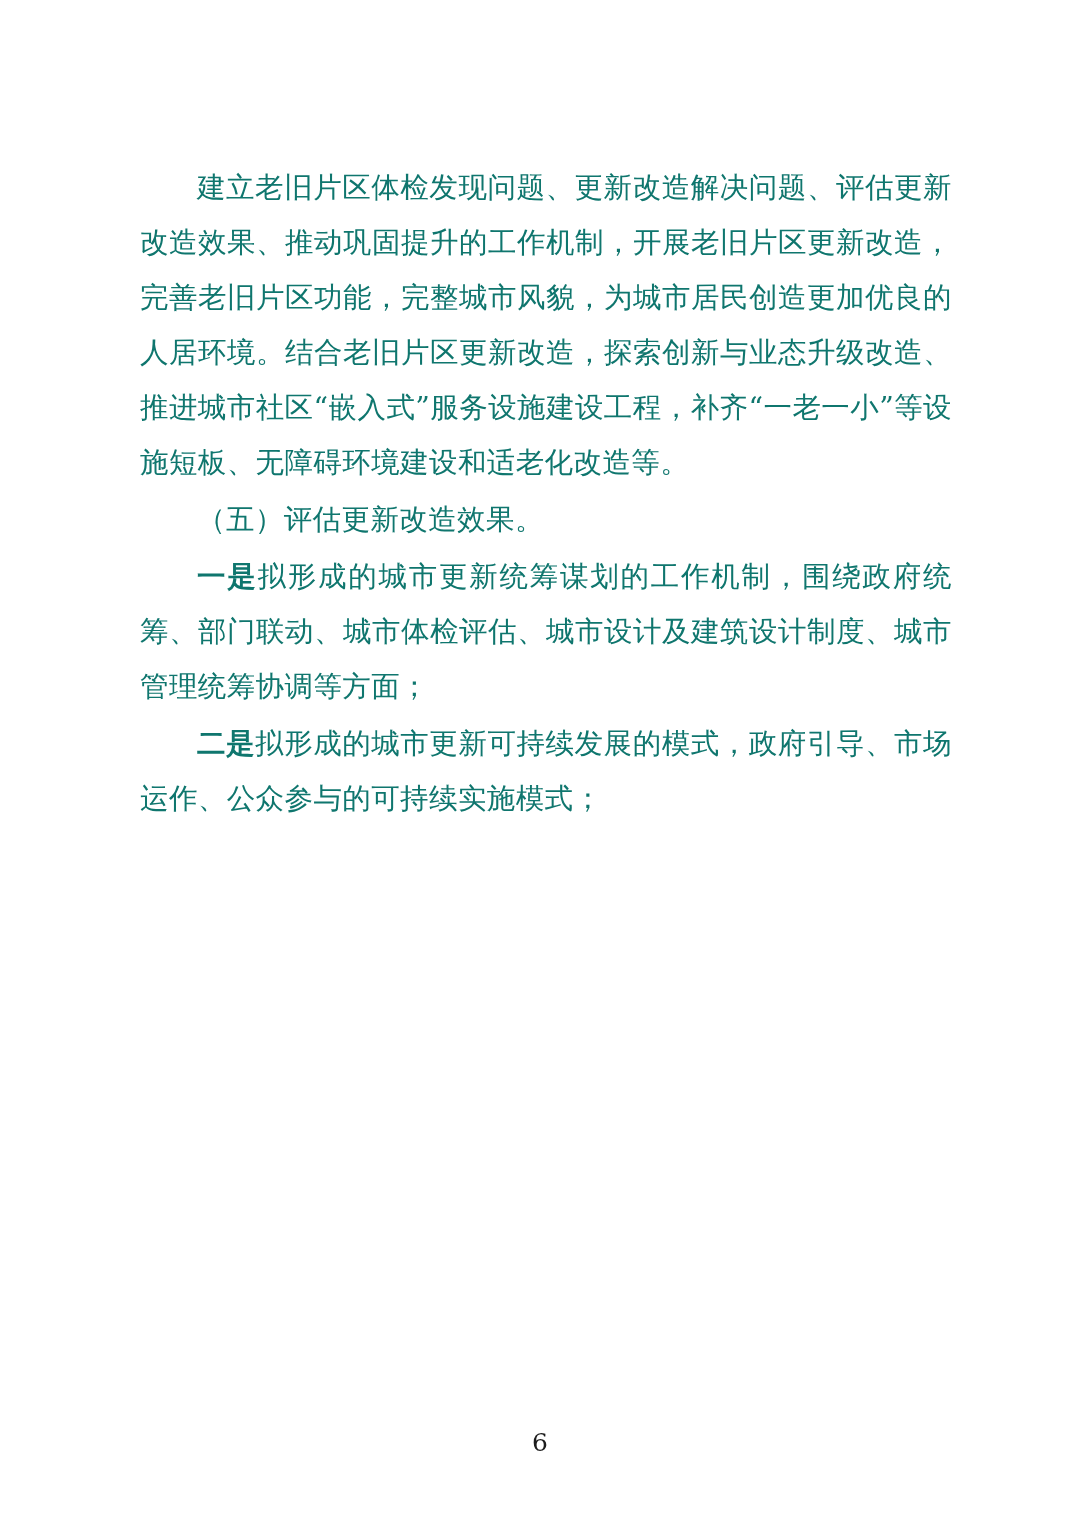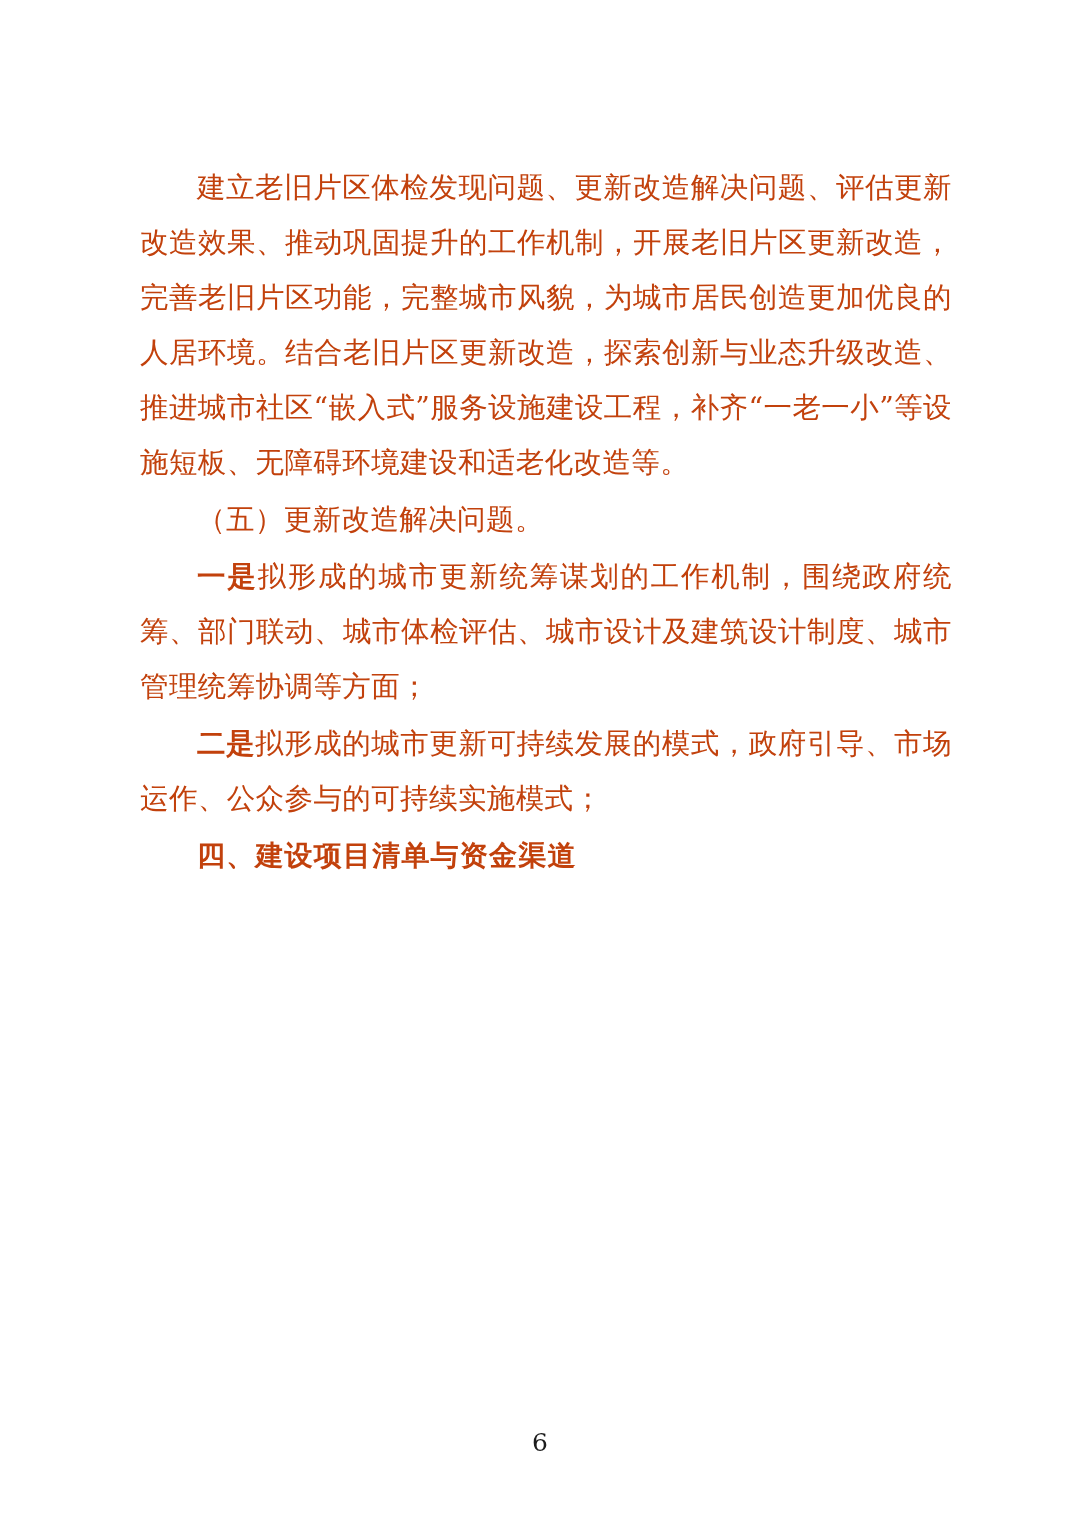--- a/index.html
+++ b/index.html
@@ -27,21 +27,21 @@
     display: block;
   }
   p {
     margin: 0 0 2px 0;
     font-size: 28.5px;
     line-height: 55px;
     text-align: justify;
     text-justify: inter-ideograph;
     letter-spacing: 0.4px;
     font-family: "DejaVu Serif", "Liberation Serif", serif;
-    color: #c2410c;
+    color: #0f766e;
   }
   p.indent {
     text-indent: 57px;
   }
   p.heading {
     font-weight: bold;
     text-indent: 57px;
     letter-spacing: 1.2px;
     font-family: "DejaVu Sans", "Liberation Sans", sans-serif;
     font-size: 28px;
@@ -63,27 +63,26 @@
   }
 </style>
 </head>
 <body>
 
 <div class="page">
   <div class="doc-body">
 
     <p class="indent">建立老旧片区体检发现问题、更新改造解决问题、评估更新改造效果、推动巩固提升的工作机制，开展老旧片区更新改造，完善老旧片区功能，完整城市风貌，为城市居民创造更加优良的人居环境。结合老旧片区更新改造，探索创新与业态升级改造、推进城市社区“嵌入式”服务设施建设工程，补齐“一老一小”等设施短板、无障碍环境建设和适老化改造等。</p>
 
-    <p class="indent">（五）更新改造解决问题。</p>
+    <p class="indent">（五）评估更新改造效果。</p>
 
     <p class="indent"><span class="lead">一是</span><span>拟形成的城市更新统筹谋划的工作机制，围绕政府统筹、部门联动、城市体检评估、城市设计及建筑设计制度、城市管理统筹协调等方面；</span></p>
 
     <p class="indent"><span class="lead">二是</span><span>拟形成的城市更新可持续发展的模式，政府引导、市场运作、公众参与的可持续实施模式；</span></p>
 
 
-    <p class="heading">四、建设项目清单与资金渠道</p>
 
 
 
   </div>
 
   <div class="page-number">6</div>
 </div>
 
 </body></html>

